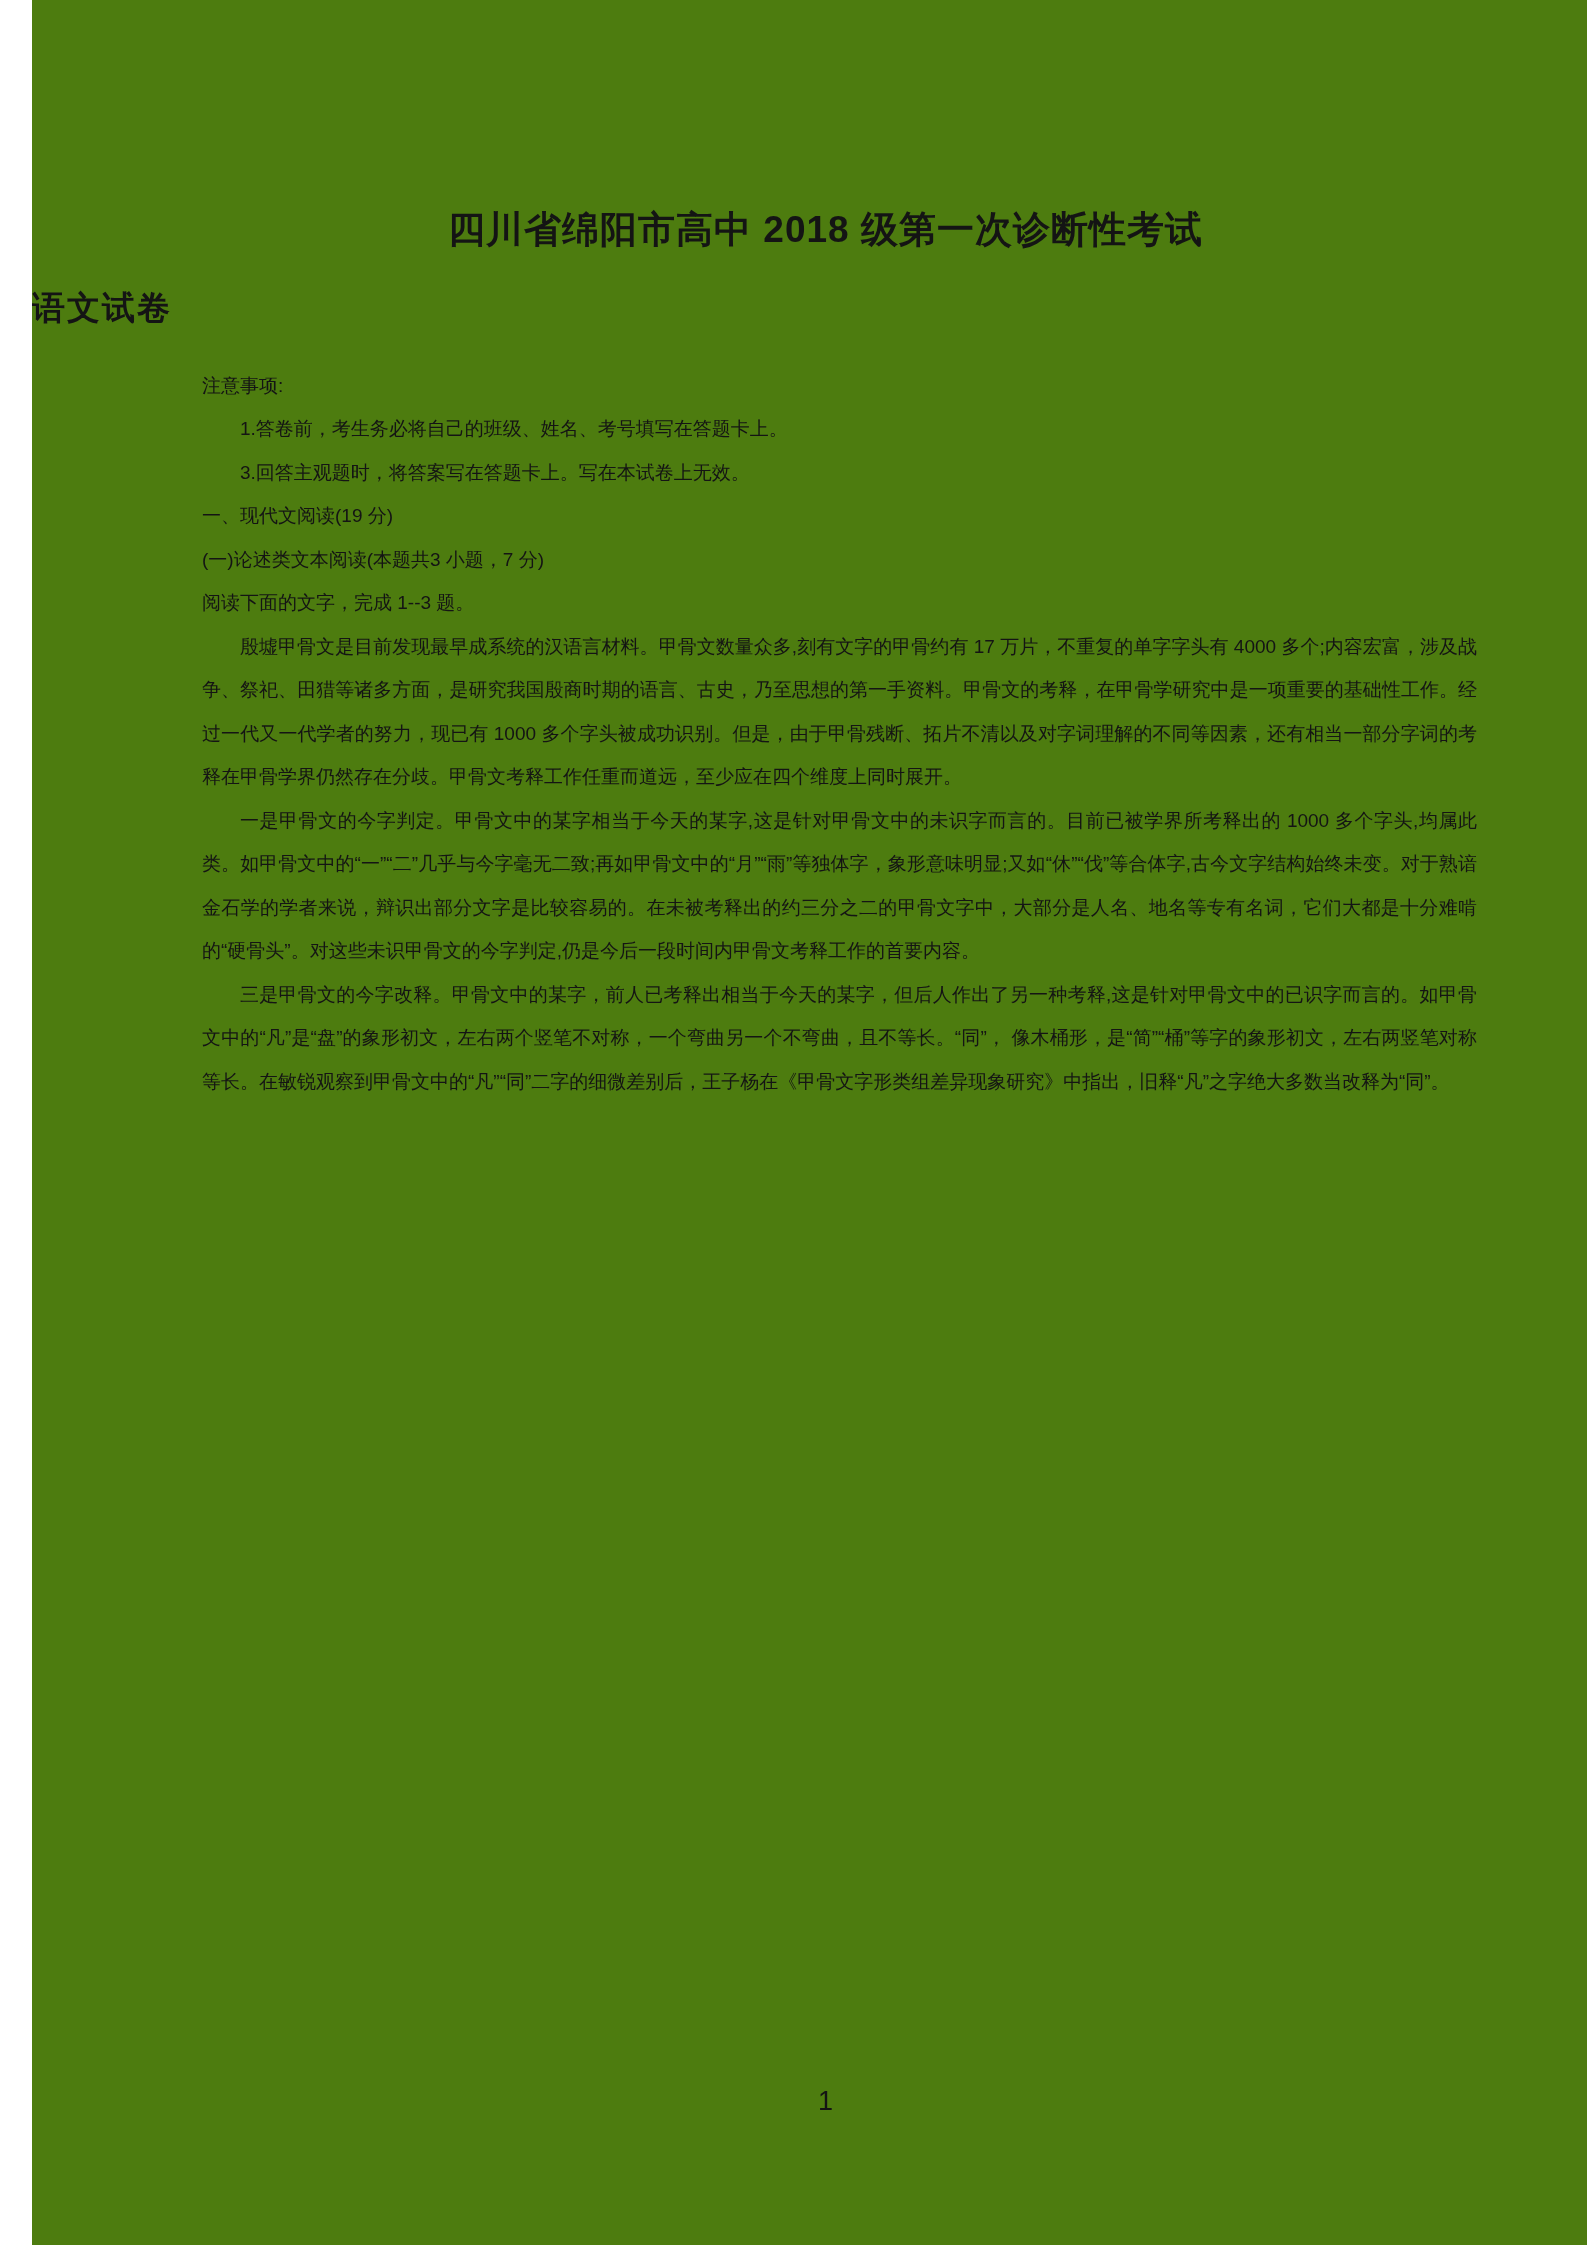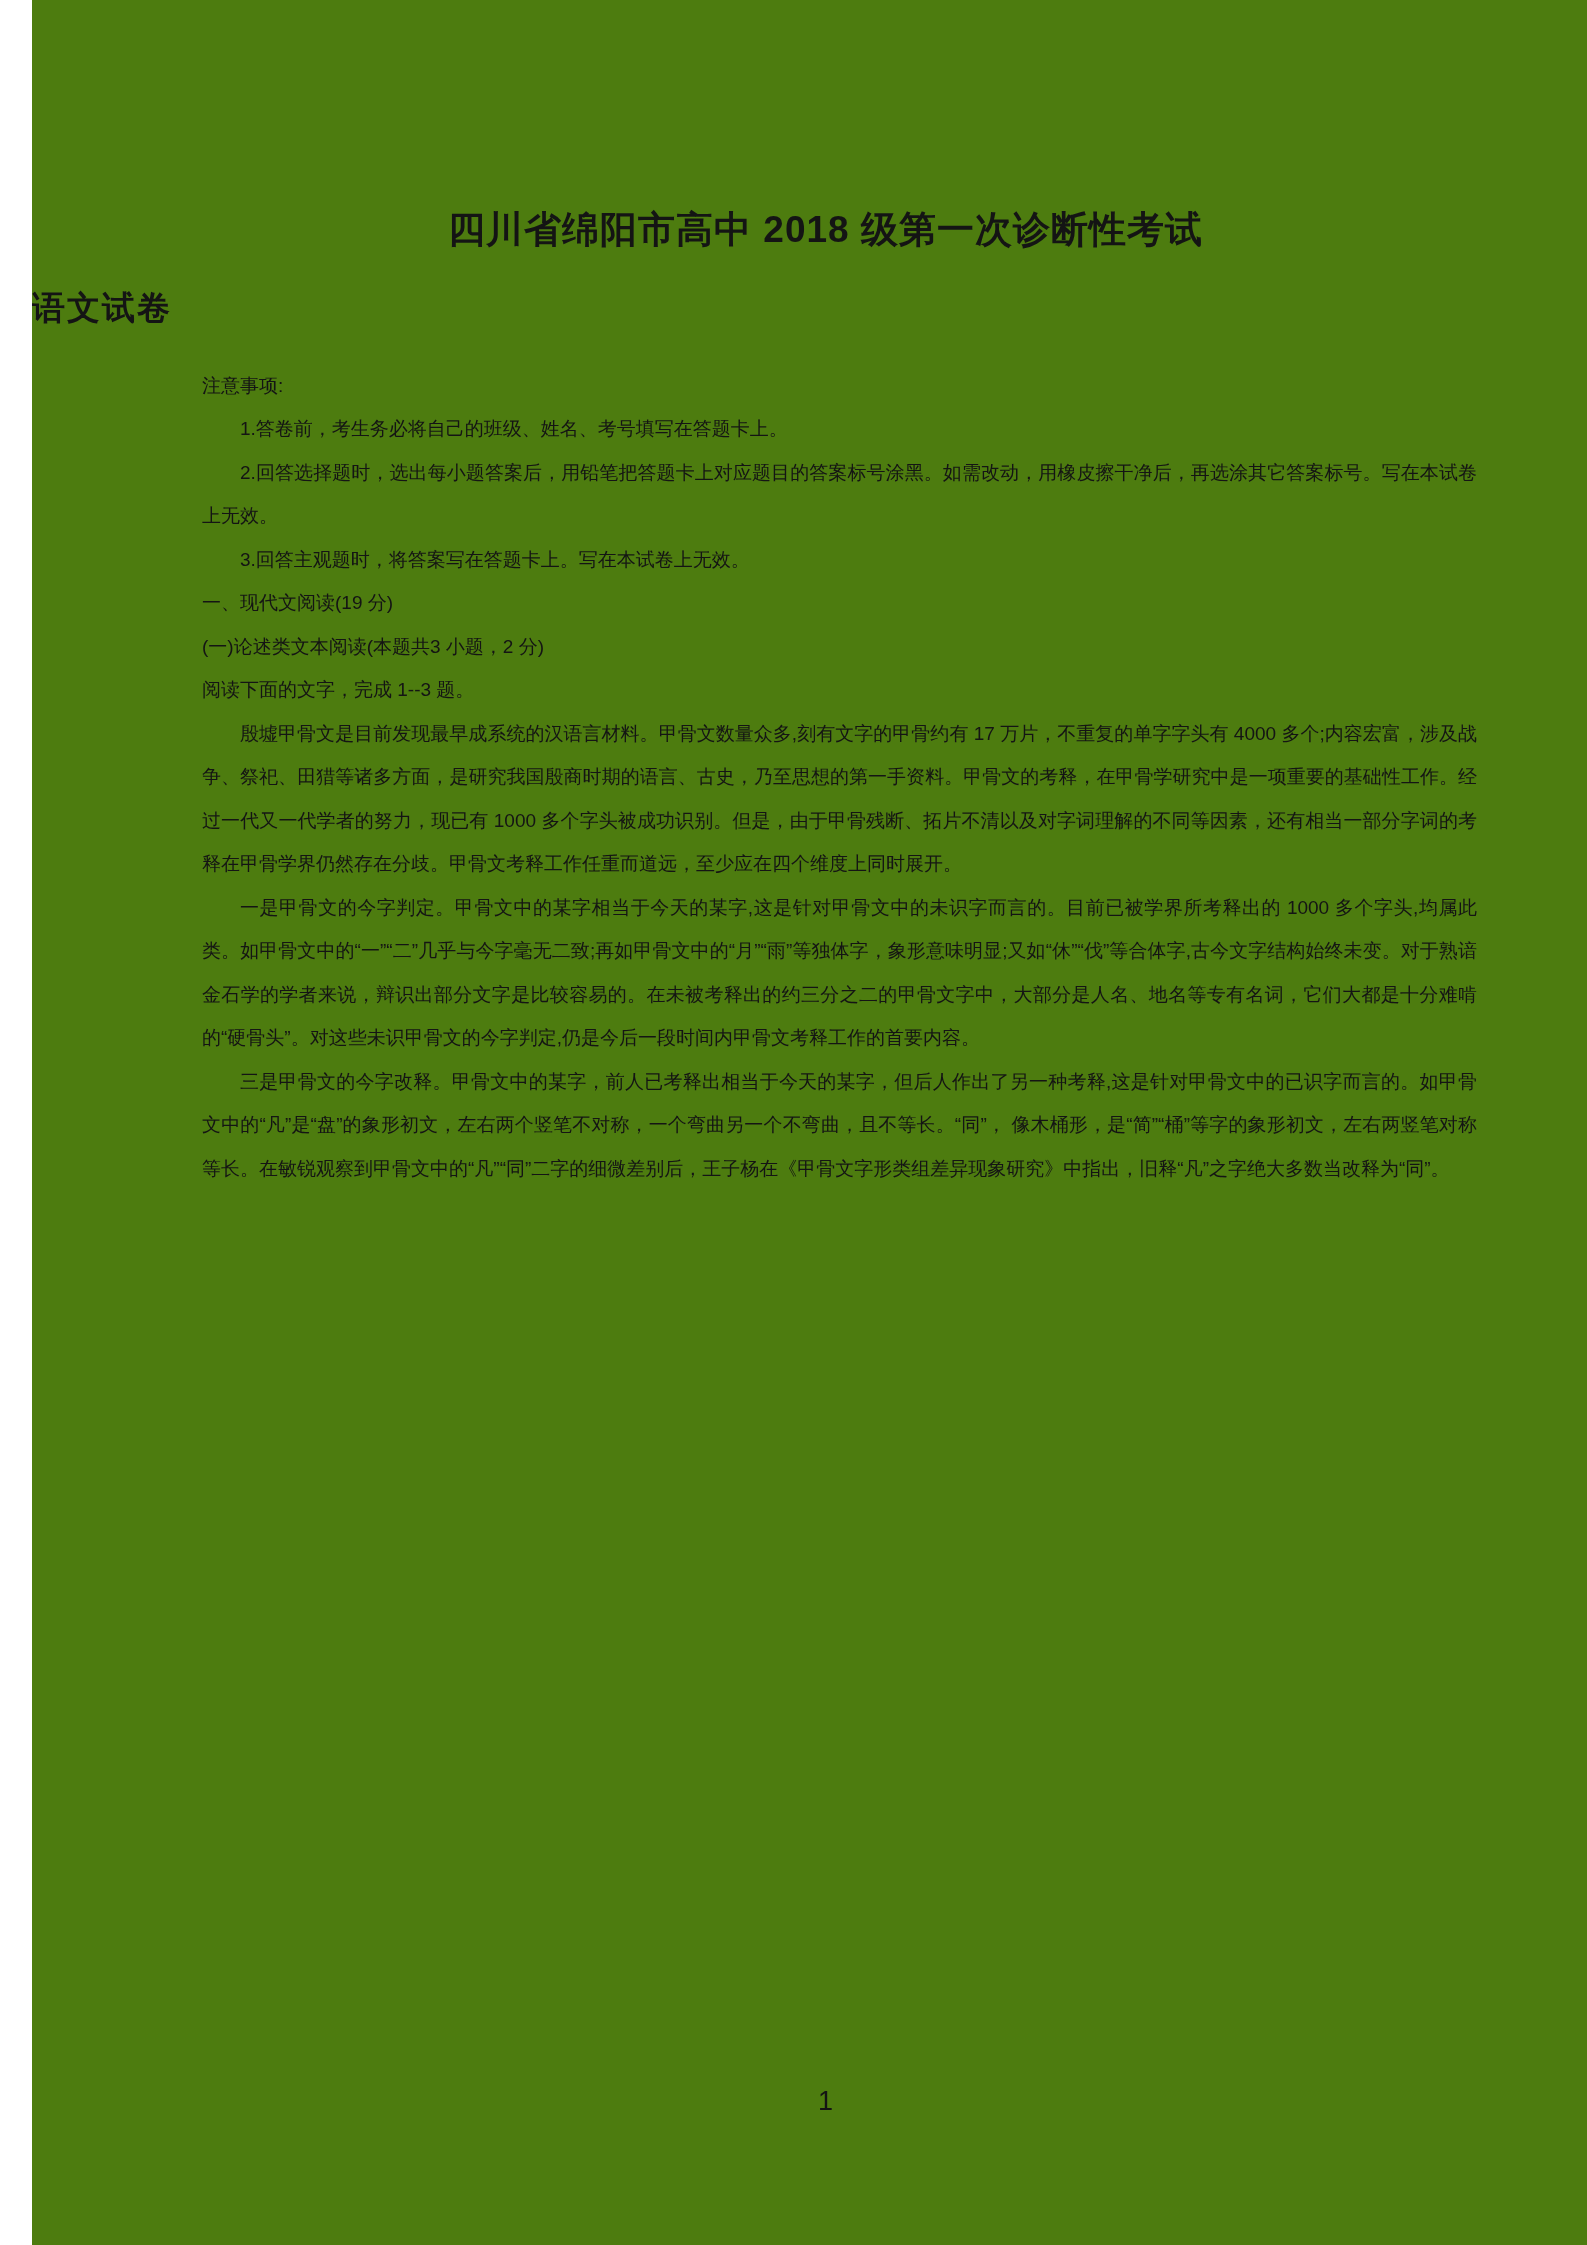--- a/index.html
+++ b/index.html
@@ -68,28 +68,27 @@
   <h1 class="doc-title">四川省绵阳市高中 2018 级第一次诊断性考试</h1>
 
   <h2 class="doc-subtitle">语文试卷</h2>
 
   <div class="content">
 
     <p class="para flush">注意事项:</p>
 
     <p class="para indent">1.答卷前，考生务必将自己的班级、姓名、考号填写在答题卡上。</p>
 
-    <p class="para indent">2.回答选择题时，选出每小题答案后，用铅笔把答题卡上对应题目的答案标号涂黑。如需改动，用橡皮擦干净后，再选涂其它答案标号。写在本试卷上无效。</p>
 
     <p class="para indent">3.回答主观题时，将答案写在答题卡上。写在本试卷上无效。</p>
 
 
     <p class="para flush">一、现代文阅读(19 分)</p>
 
-    <p class="para flush">(一)论述类文本阅读(本题共3 小题，2 分)</p>
+    <p class="para flush">(一)论述类文本阅读(本题共3 小题，7 分)</p>
 
     <p class="para flush">阅读下面的文字，完成 1--3 题。</p>
 
     <p class="para indent">殷墟甲骨文是目前发现最早成系统的汉语言材料。甲骨文数量众多,刻有文字的甲骨约有 17 万片，不重复的单字字头有 4000 多个;内容宏富，涉及战争、祭祀、田猎等诸多方面，是研究我国殷商时期的语言、古史，乃至思想的第一手资料。甲骨文的考释，在甲骨学研究中是一项重要的基础性工作。经过一代又一代学者的努力，现已有 1000 多个字头被成功识别。但是，由于甲骨残断、拓片不清以及对字词理解的不同等因素，还有相当一部分字词的考释在甲骨学界仍然存在分歧。甲骨文考释工作任重而道远，至少应在四个维度上同时展开。</p>
 
     <p class="para indent">一是甲骨文的今字判定。甲骨文中的某字相当于今天的某字,这是针对甲骨文中的未识字而言的。目前已被学界所考释出的 1000 多个字头,均属此类。如甲骨文中的“一”“二”几乎与今字毫无二致;再如甲骨文中的“月”“雨”等独体字，象形意味明显;又如“休”“伐”等合体字,古今文字结构始终未变。对于熟谙金石学的学者来说，辩识出部分文字是比较容易的。在未被考释出的约三分之二的甲骨文字中，大部分是人名、地名等专有名词，它们大都是十分难啃的“硬骨头”。对这些未识甲骨文的今字判定,仍是今后一段时间内甲骨文考释工作的首要内容。</p>
 
 
     <p class="para indent">三是甲骨文的今字改释。甲骨文中的某字，前人已考释出相当于今天的某字，但后人作出了另一种考释,这是针对甲骨文中的已识字而言的。如甲骨文中的“凡”是“盘”的象形初文，左右两个竖笔不对称，一个弯曲另一个不弯曲，且不等长。“同”， 像木桶形，是“简”“桶”等字的象形初文，左右两竖笔对称等长。在敏锐观察到甲骨文中的“凡”“同”二字的细微差别后，王子杨在《甲骨文字形类组差异现象研究》中指出，旧释“凡”之字绝大多数当改释为“同”。</p>
 

